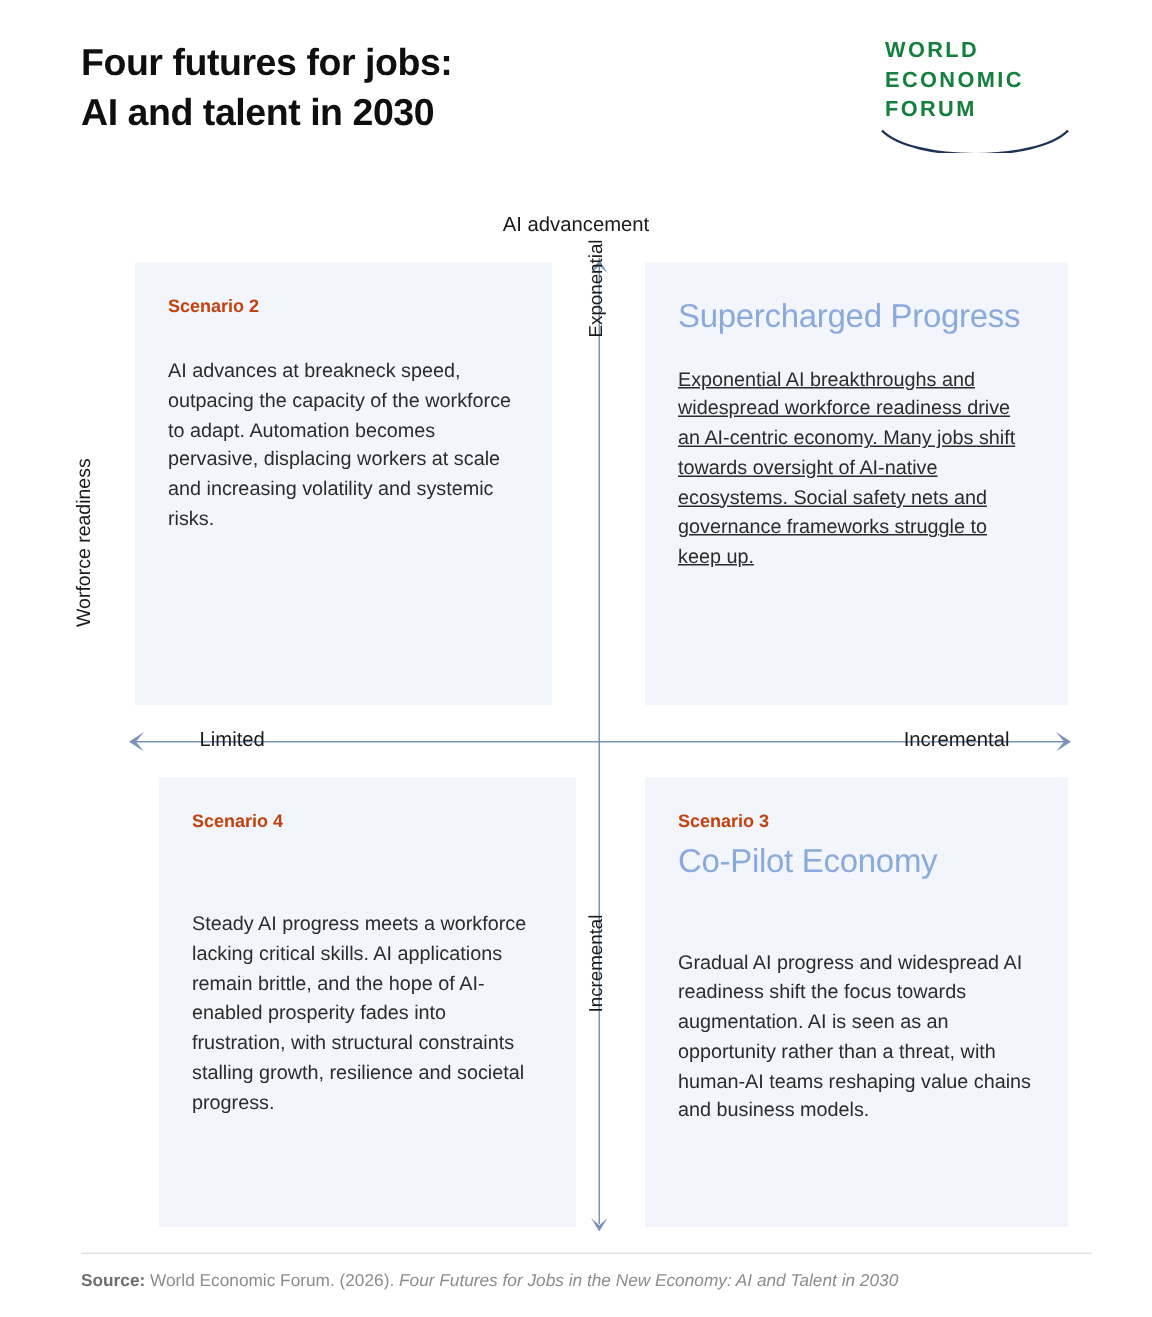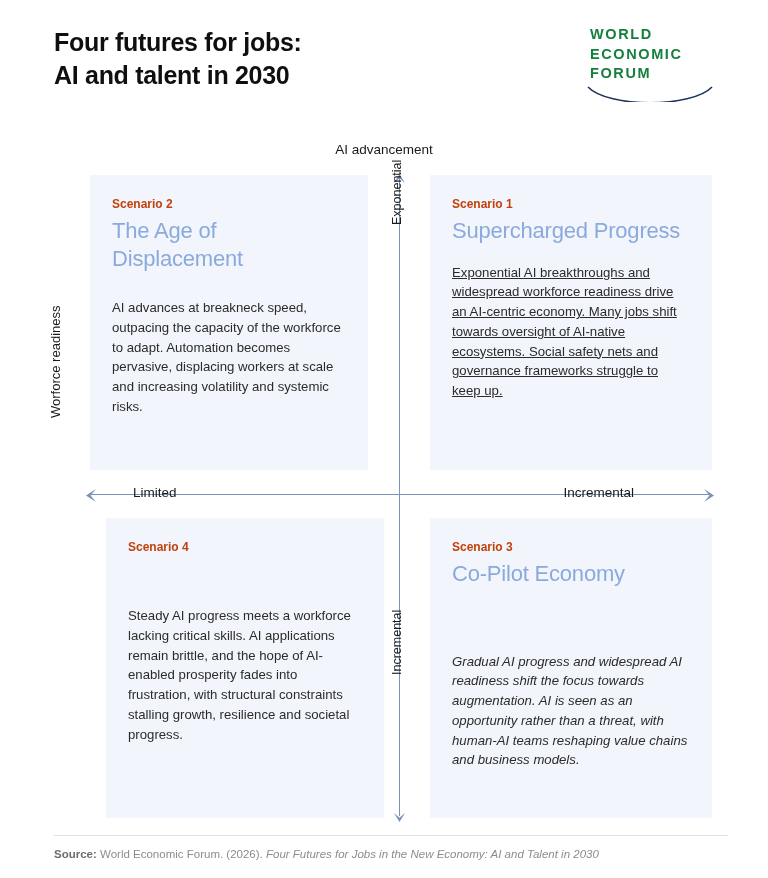--- a/index.html
+++ b/index.html
@@ -54,20 +54,21 @@
     height: 16px;
   }
 
   
   .matrix {
     position: absolute;
     left: 0;
     top: 130px;
     width: 684px;
     height: 700px;
+    padding-left: 39px;
   }
 
   .axis-label-top {
     position: absolute;
     top: 12px;
     left: 0;
     width: 768px;
     text-align: center;
     font-size: 13.5px;
     color: #1a1a1a;
@@ -190,21 +191,21 @@
   }
   .scenario-body {
     font-size: 13.2px;
     line-height: 1.5;
     color: #2b2b2b;
     margin: 0;
   }
   .card.q2 .scenario-body { margin-top: 26px; }
   .card.q1 .scenario-body { margin-top: 18px; text-decoration: underline; }
   .card.q4 .scenario-body { margin-top: 52px; }
-  .card.q3 .scenario-body { margin-top: 64px; font-style: italic; }
+  .card.q3 .scenario-body { margin-top: 44px; }
 
   
   .footer {
     position: absolute;
     left: 54px;
     bottom: 18px;
     right: 40px;
     font-size: 11.5px;
     color: #8c8c8c;
     border-top: 1px solid #e2e2e2;
@@ -263,26 +264,24 @@
       </svg>
   </div>
 
   <div class="axis-tick tick-limited">Limited</div>
   <div class="axis-tick tick-widespread">Incremental</div>
   <div class="axis-tick tick-exponential">Exponential</div>
   <div class="axis-tick tick-incremental">Incremental</div>
 
   <div class="card q2">
     <p class="scenario-label">Scenario 2</p>
-    <p class="scenario-title">The Age of Displacement</p>
     <p class="scenario-body">AI advances at breakneck speed, outpacing the capacity of the workforce to adapt. Automation becomes pervasive, displacing workers at scale and increasing volatility and systemic risks.</p>
   </div>
 
   <div class="card q1">
-    <p class="scenario-label">Scenario 1</p>
     <p class="scenario-title">Supercharged Progress</p>
     <p class="scenario-body">Exponential AI breakthroughs and widespread workforce readiness drive an AI-centric economy. Many jobs shift towards oversight of AI-native ecosystems. Social safety nets and governance frameworks struggle to keep up.</p>
   </div>
 
   <div class="card q4">
     <p class="scenario-label">Scenario 4</p>
     <p class="scenario-body">Steady AI progress meets a workforce lacking critical skills. AI applications remain brittle, and the hope of AI-enabled prosperity fades into frustration, with structural constraints stalling growth, resilience and societal progress.</p>
   </div>
 
   <div class="card q3">

